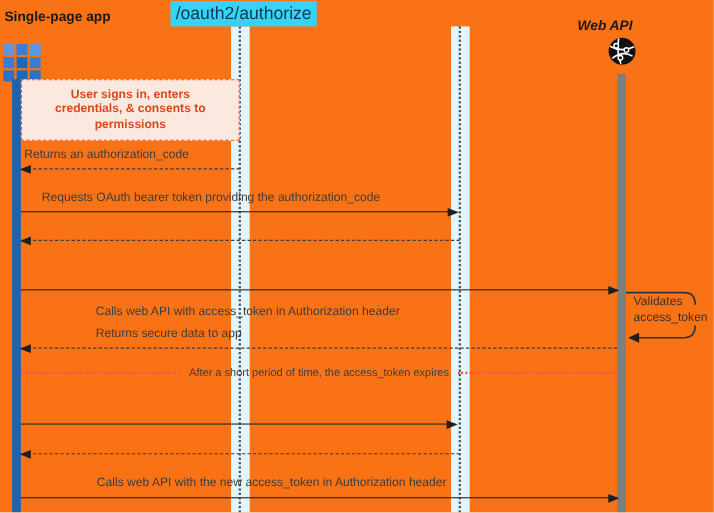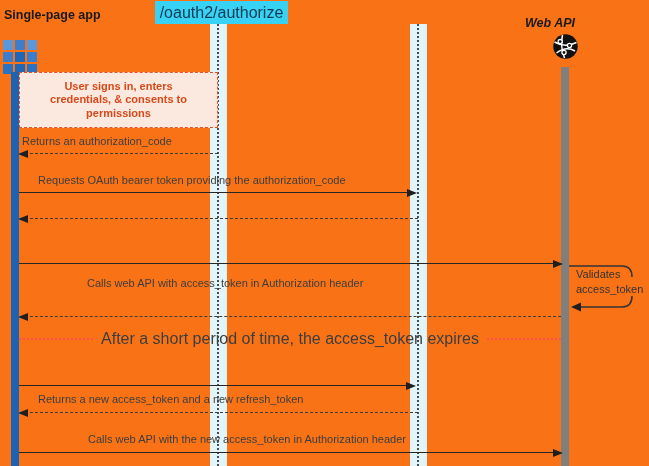--- a/index.html
+++ b/index.html
@@ -41,21 +41,21 @@
   .arrow { position:absolute; z-index:5; height:0; }
   .arrow.solid  { border-top:1.5px solid #262626; }
   .arrow.dashed { border-top:1.4px dashed #3d3d3d; }
   .head { position:absolute; width:0; height:0; top:-4px; }
   .head.right { right:-2px; border-left:10px solid #1f1f1f; border-top:4.5px solid transparent; border-bottom:4.5px solid transparent; }
   .head.left  { left:-2px;  border-right:10px solid #1f1f1f; border-top:4.5px solid transparent; border-bottom:4.5px solid transparent; }
   
   .divider { position:absolute; left:19px; top:332px; width:542px; height:14px;
     display:flex; align-items:center; z-index:5; }
   .divider .dline { flex:1; border-top:2px dotted #ff5050; height:0; }
-  .divider .dtext { font-size:16px; color:#3d3d3d; white-space:nowrap; margin:0 8px; }
+  .divider .dtext { font-size:10px; color:#3d3d3d; white-space:nowrap; margin:0 8px; }
   
   .self-loop-svg { position:absolute; left:560px; top:258px; z-index:5; }
   .self-loop-text { position:absolute; left:576px; top:267px; width:86px; font-size:11px;
     line-height:15px; color:#333333; z-index:6; }
   .globe-icon { position:absolute; left:552px; top:33px; z-index:3; }
 </style>
 </head>
 <body>
 
 <div id="canvas">
@@ -118,35 +118,35 @@
       <span class="head right"></span>
     </div>
 
   <svg class="self-loop-svg" width="89" height="58" viewBox="0 0 89 58">
     <path d="M9 8 H62 Q72 8 72 19" stroke="#333" fill="none" stroke-width="1.5"></path>
     <path d="M72 38 Q72 49 62 49 H20" stroke="#333" fill="none" stroke-width="1.5"></path>
     <polygon points="11,49 21,44.5 21,53.5" fill="#1f1f1f"></polygon>
   </svg>
   <div class="self-loop-text">Validates access_token</div>
 
+  <div class="msg-label" style="left:87px; top:297px;">Returns secure data to app</div>
   <div class="arrow dashed" style="left:20px; top:316px; width:541px;">
       <span class="head left"></span>
     </div>
 
   <div class="divider">
     <div class="dline"></div>
     <div class="dtext">After a short period of time, the access_token expires</div>
     <div class="dline"></div>
   </div>
 
   <div class="arrow solid" style="left:19px; top:385px; width:395px;">
       <span class="head right"></span>
     </div>
 
-  <div class="msg-label" style="left:38px; top:393px;">Returns a new access_token and a new refresh_token</div>
   <div class="arrow dashed" style="left:20px; top:412px; width:398px;">
       <span class="head left"></span>
     </div>
 
   <div class="msg-label" style="left:88px; top:433px;">Calls web API with the new access_token in Authorization header</div>
   <div class="arrow solid" style="left:19px; top:452px; width:542px;">
       <span class="head right"></span>
     </div>
 
 </div>

